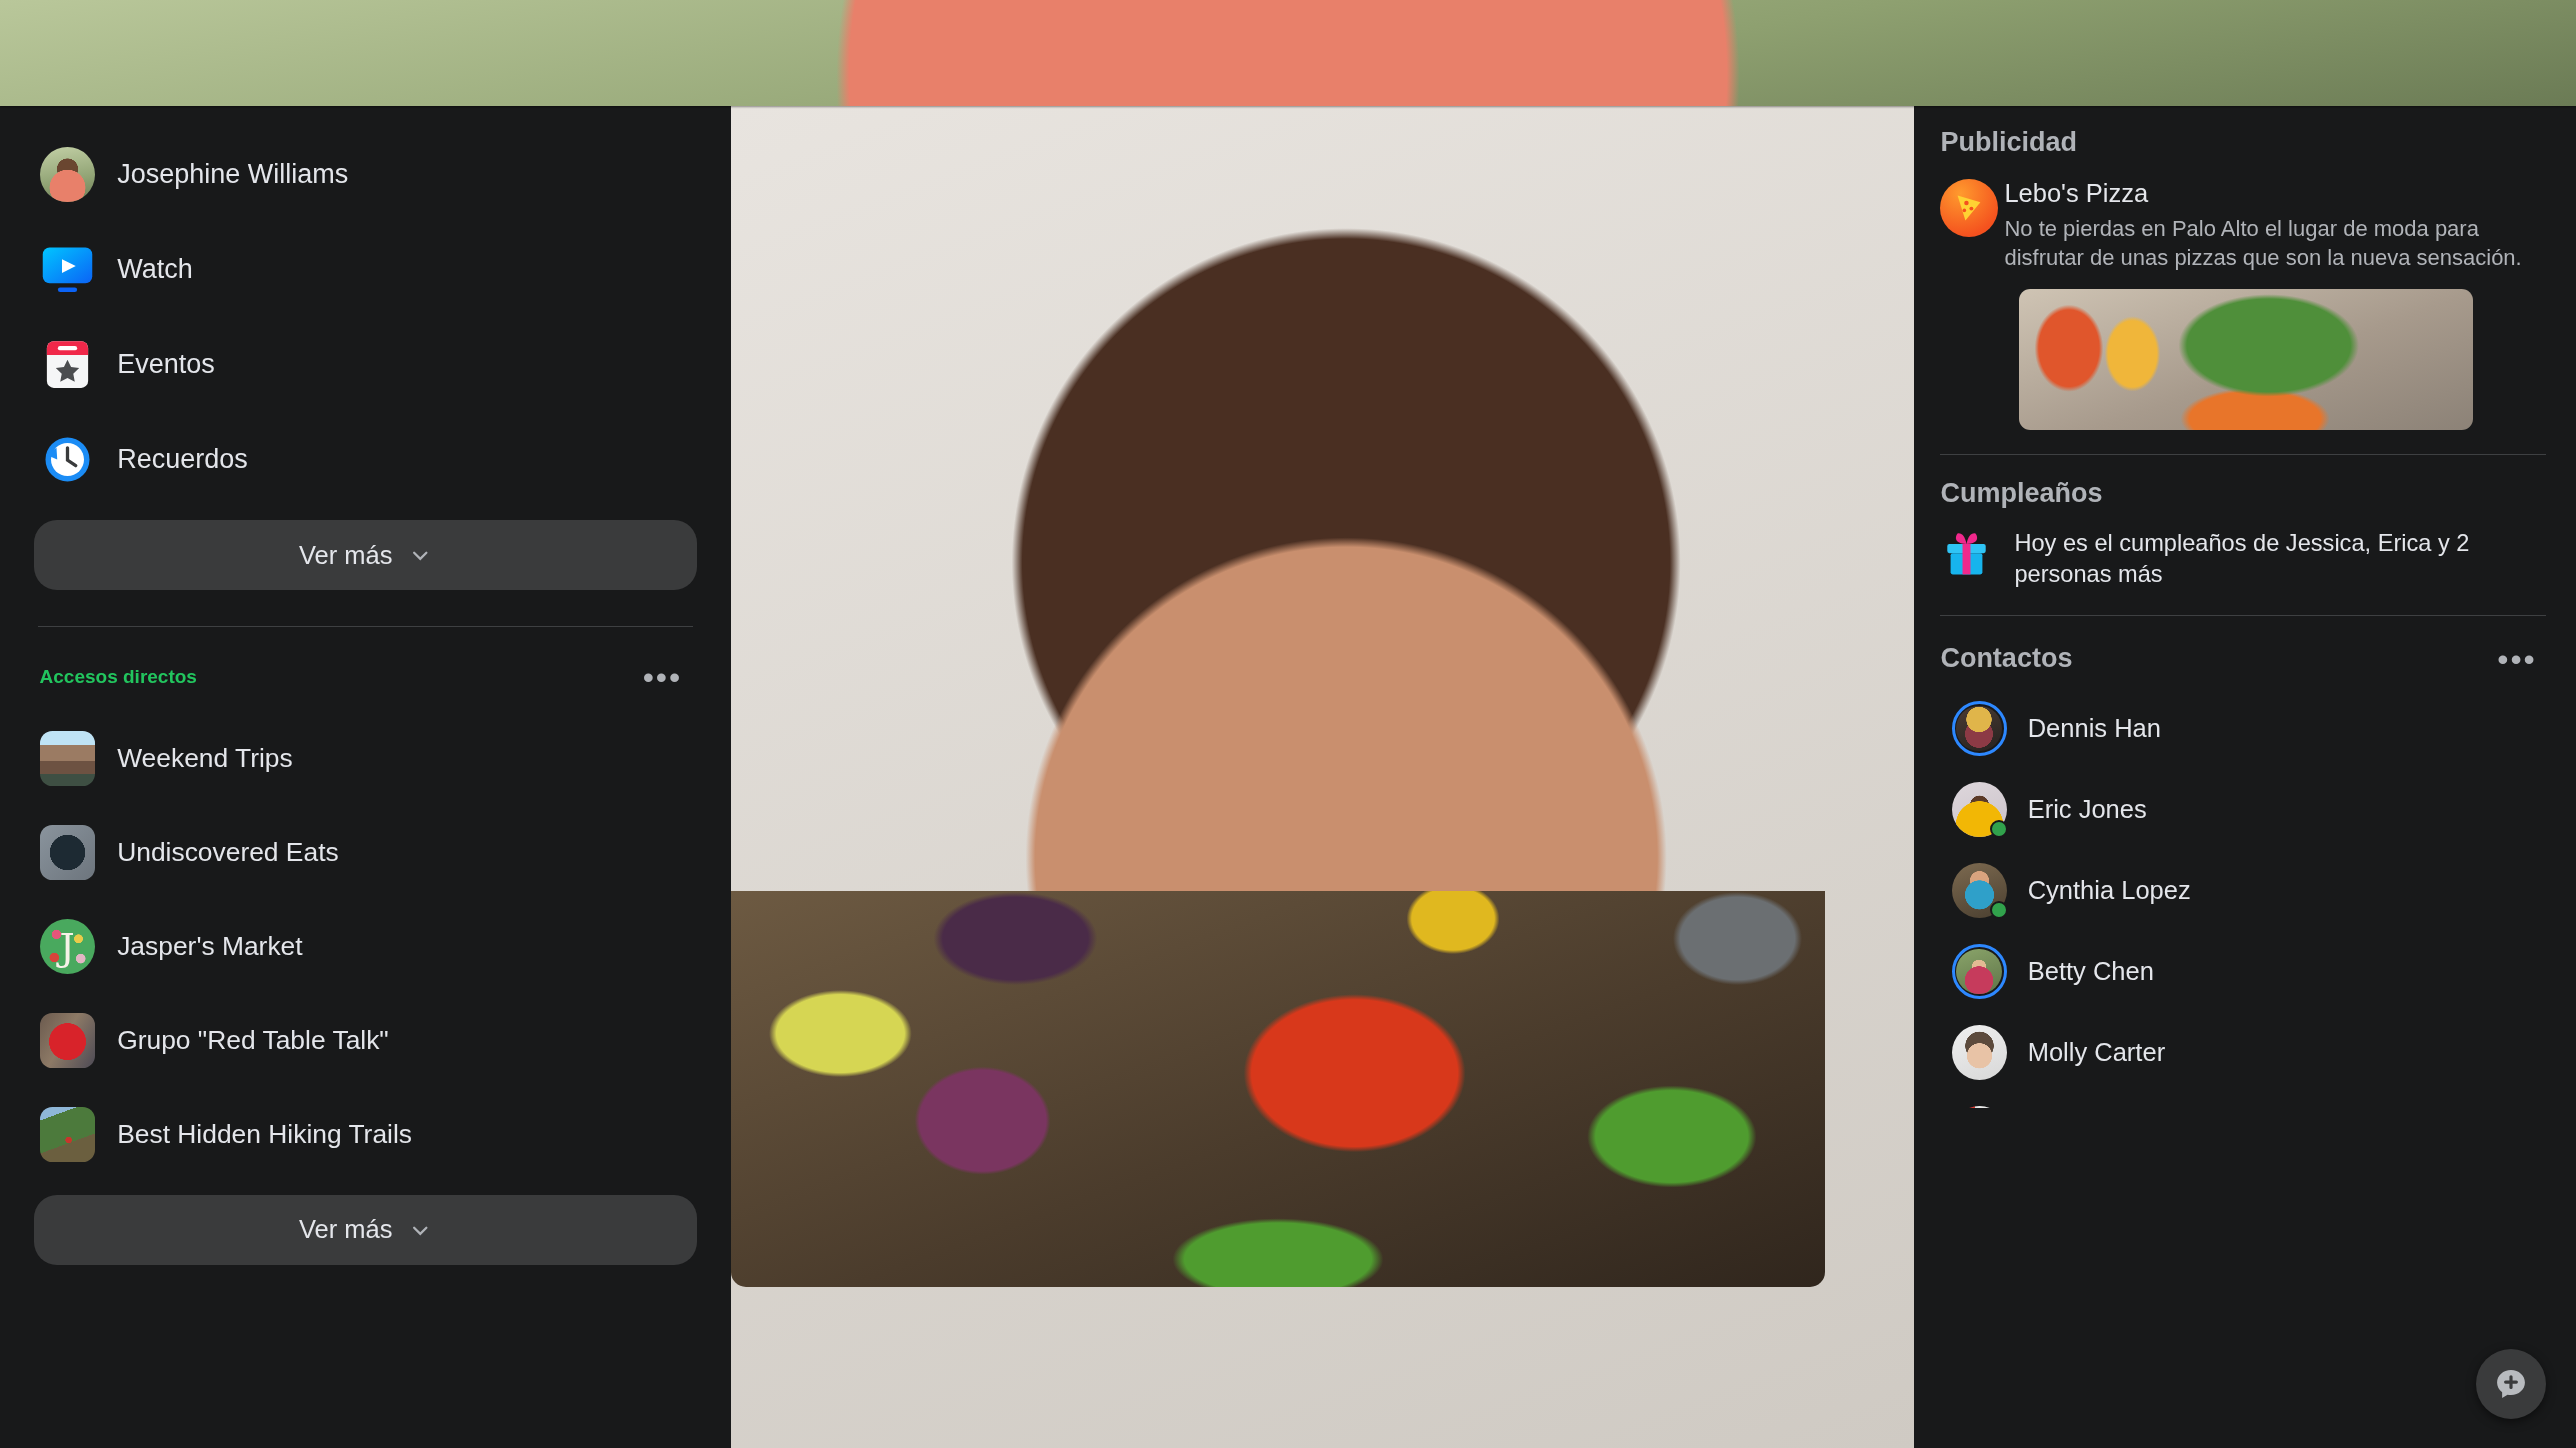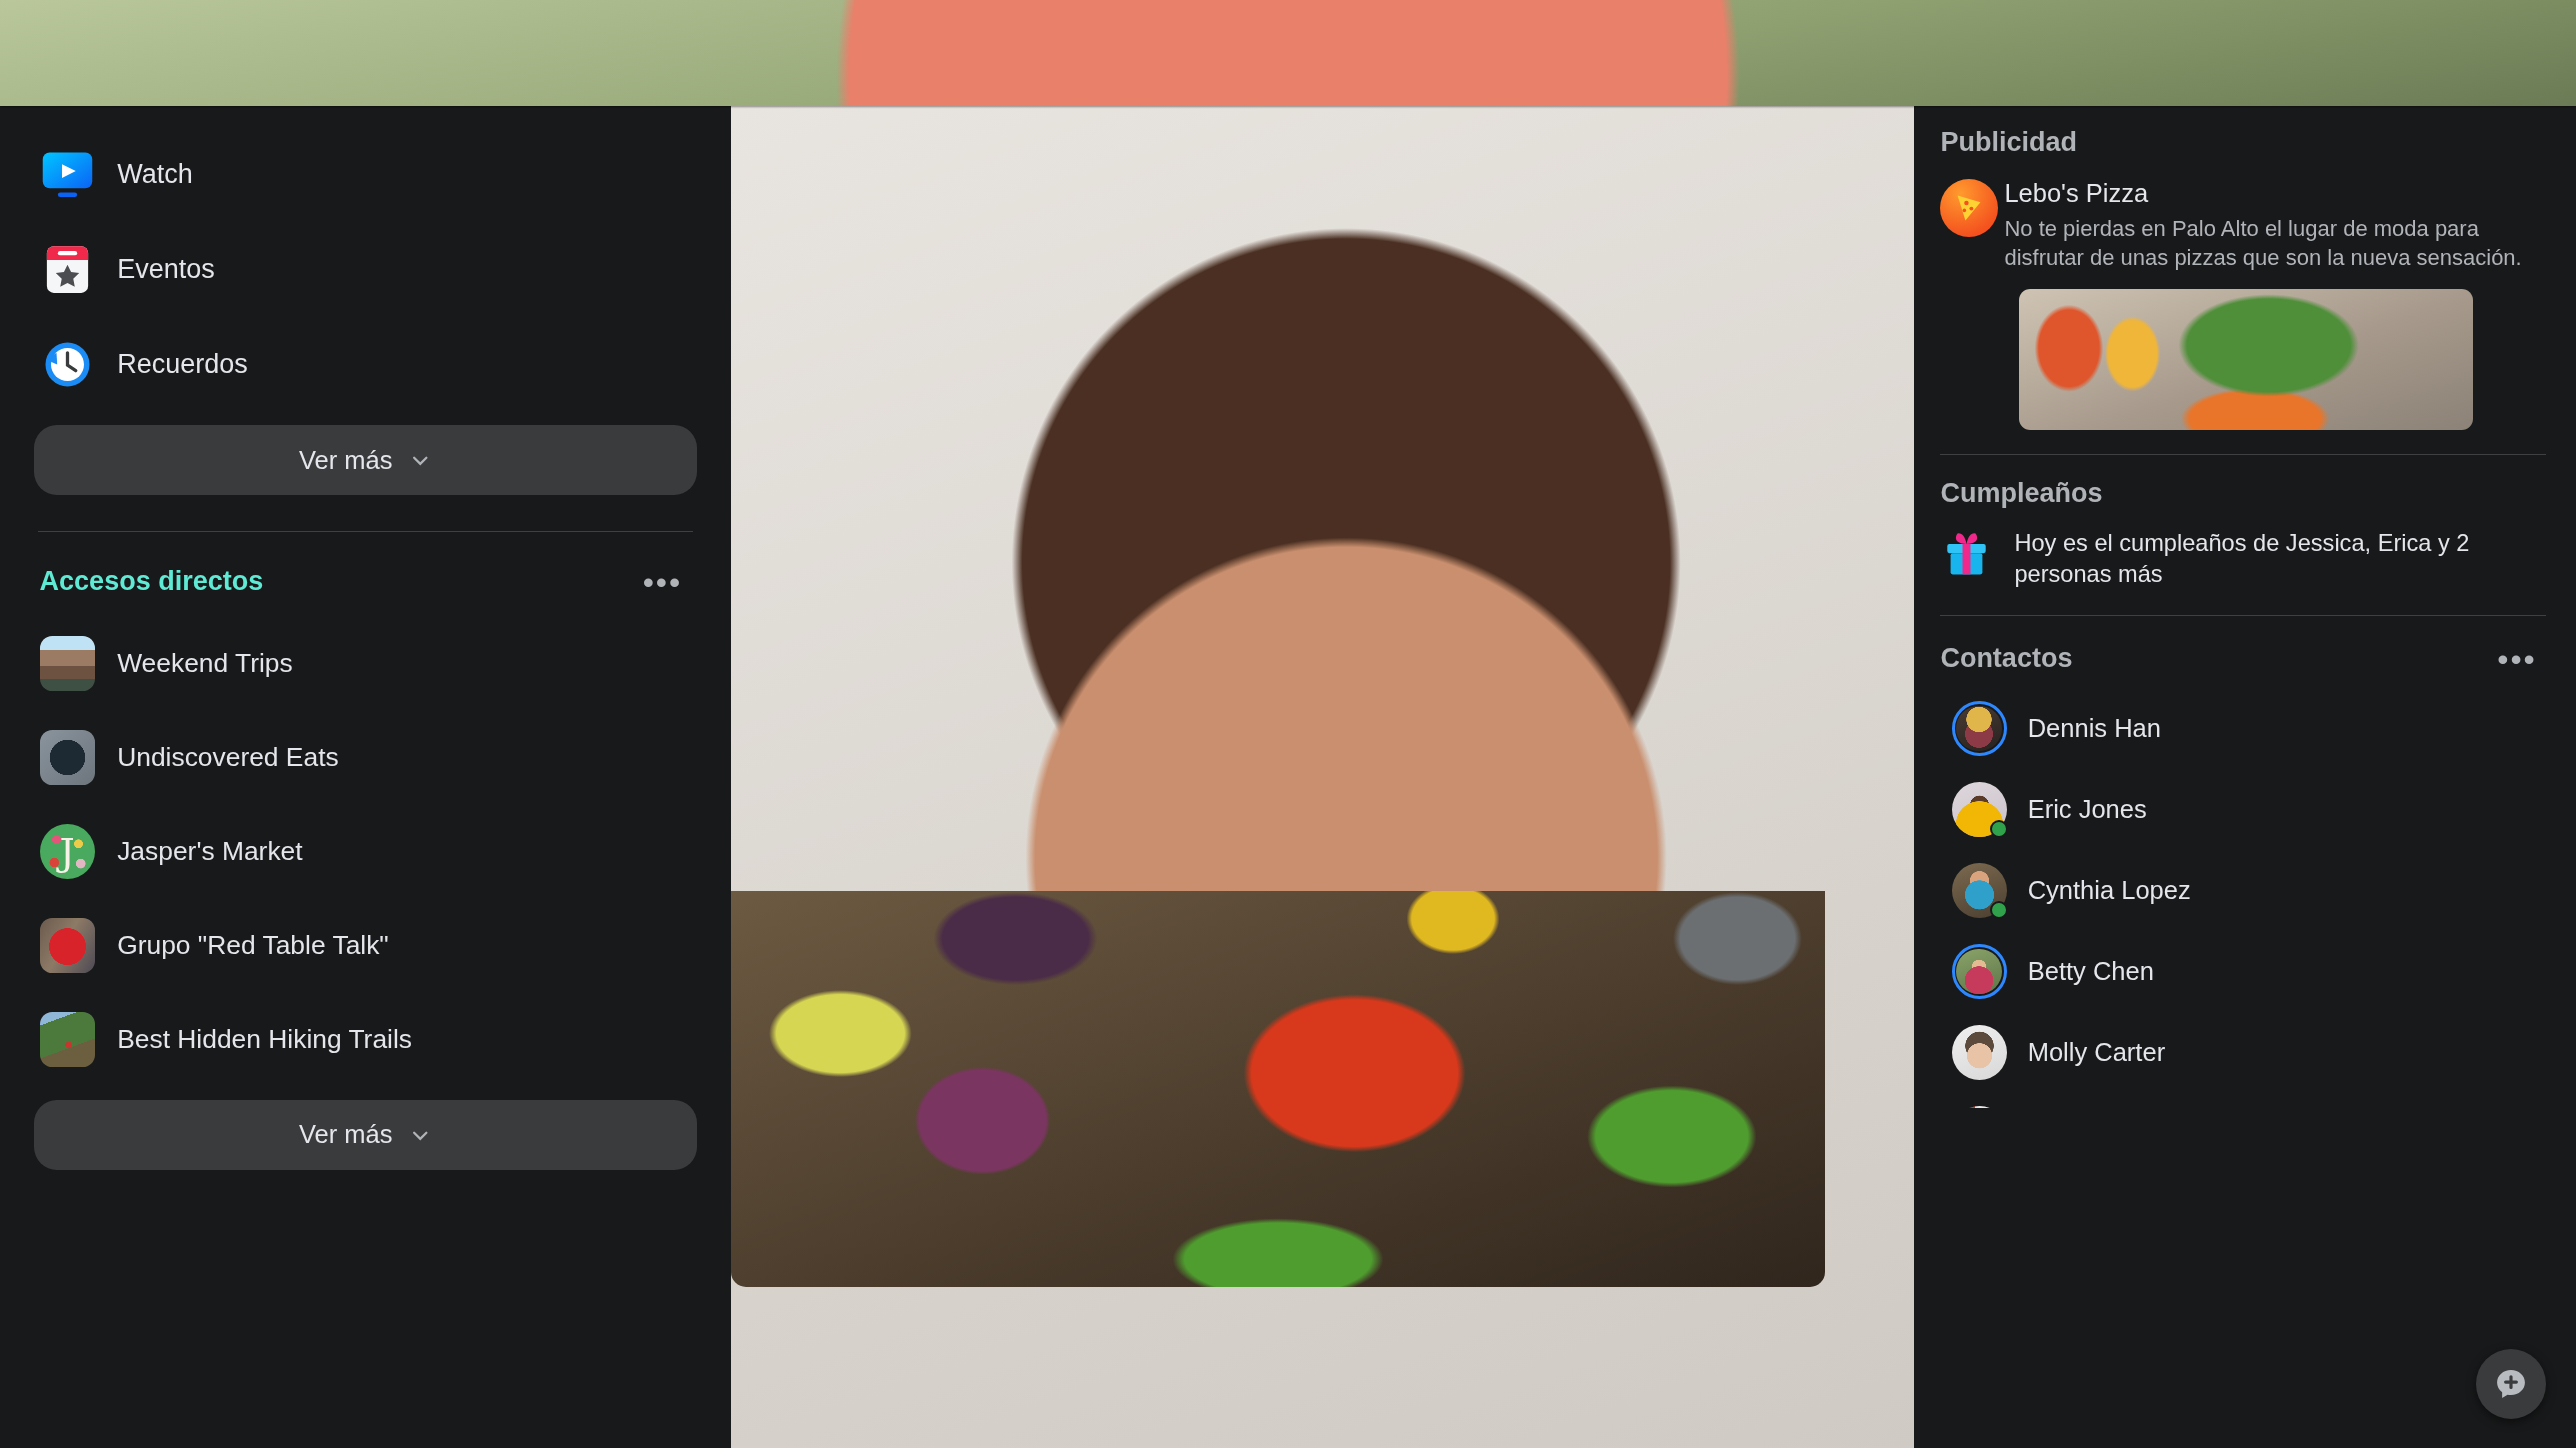--- a/index.html
+++ b/index.html
@@ -106,21 +106,21 @@
     height: 70px; margin: 13.2px 7.5px 0 7.5px;
     background: #3a3b3c; border-radius: 23px;
     display: flex; align-items: center; justify-content: center; gap: 15px;
     font-size: 25.5px; color: #e4e6eb; cursor: pointer;
   }
   .divider { height: 0.9px; background: #3e4042; margin: 36px 11.3px 30px 11.3px; }
   .sect-head {
     display: flex; align-items: center; justify-content: space-between;
     padding: 0 13.2px; margin-bottom: 15px;
   }
-  .sect-title { font-size: 27px; font-weight: bold; color: #5eead4; }
+  .sect-title { font-size: 19px; font-weight: bold; color: #22c55e; }
   .dots { color: #b0b3b8; font-size: 32px; line-height: 1; letter-spacing: 1.9px; cursor: pointer; padding: 3.8px 9.4px; border-radius: 50%; }
   .sc-row { display: flex; align-items: center; gap: 22.6px; height: 94px; padding: 0 13.2px; border-radius: 11.3px; cursor: pointer; }
   .sc-ic { width: 55px; height: 55px; border-radius: 12.3px; flex: none; overflow: hidden; position: relative; }
   .sc-row .lbl { font-size: 26.4px; color: #e4e6eb; white-space: nowrap; }
 
   
   .stories-wrap { position: relative; width: 1094px; margin: 0 0 0 0; }
   .stories { display: flex; gap: 15px; }
   .story {
     width: 121px; height: 360px; border-radius: 13.2px;
@@ -330,20 +330,29 @@
         <path d="M5 8.5h14L12 17z"></path>
       </svg>
     </div>
   </div>
 </div>
 
 <div class="stage">
 
   <div class="col-left">
 
+    <div class="side-row">
+      <span class="side-ic">
+        <span class="ph" style="background:
+          radial-gradient(circle at 50% 74%, #e8806a 0 36%, transparent 37%),
+          radial-gradient(circle at 50% 40%, #6a4630 0 24%, transparent 25%),
+          linear-gradient(170deg,#c3d0a6,#90a374 60%,#6b7b55);"></span>
+      </span>
+      <span class="lbl">Josephine Williams</span>
+    </div>
 
     <div class="side-row">
       <span class="side-ic sq">
         <svg width="55" height="55" viewBox="0 0 40 40">
           <defs>
               <linearGradient id="gw" x1="0" y1="0" x2="1" y2="1">
             <stop offset="0" stop-color="#00c6ff"></stop>
                 <stop offset="1" stop-color="#0b63f6"></stop>
               </linearGradient>
             </defs>

